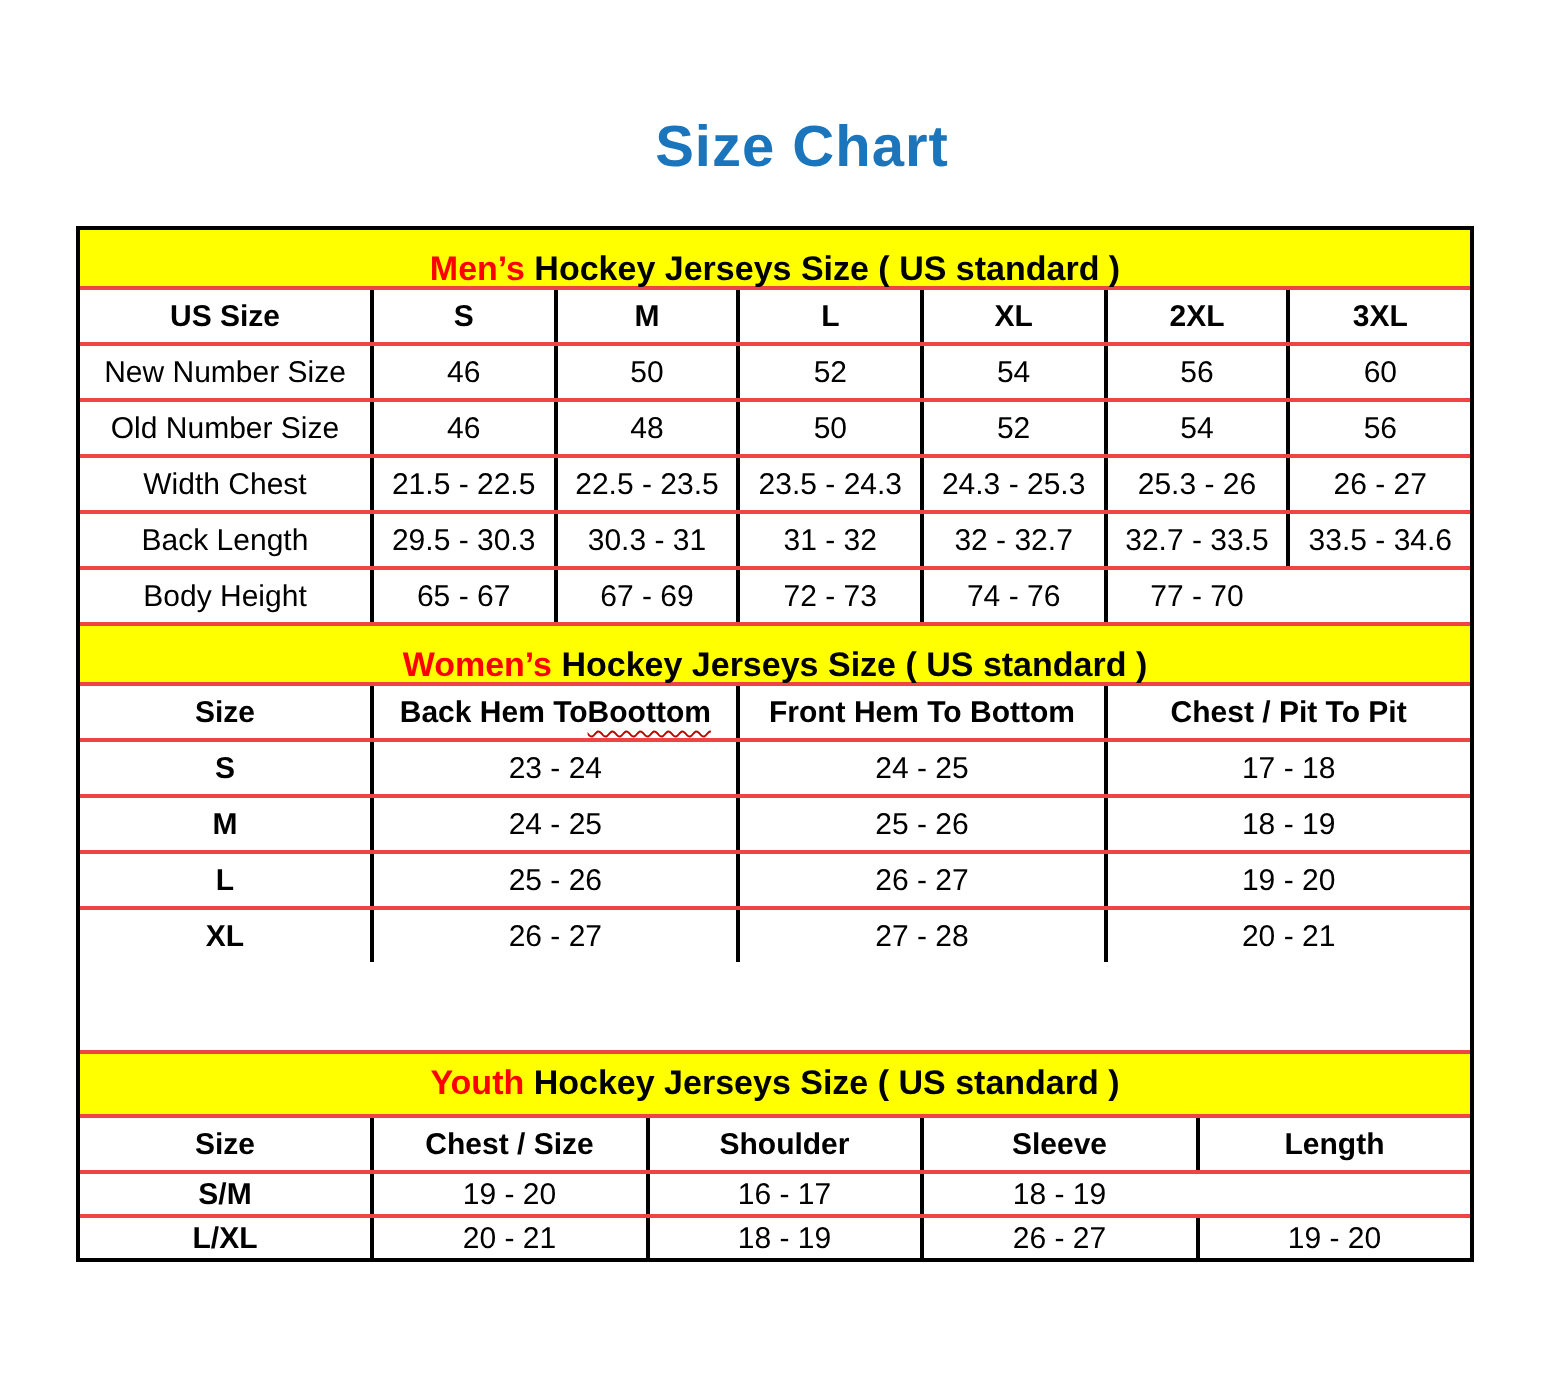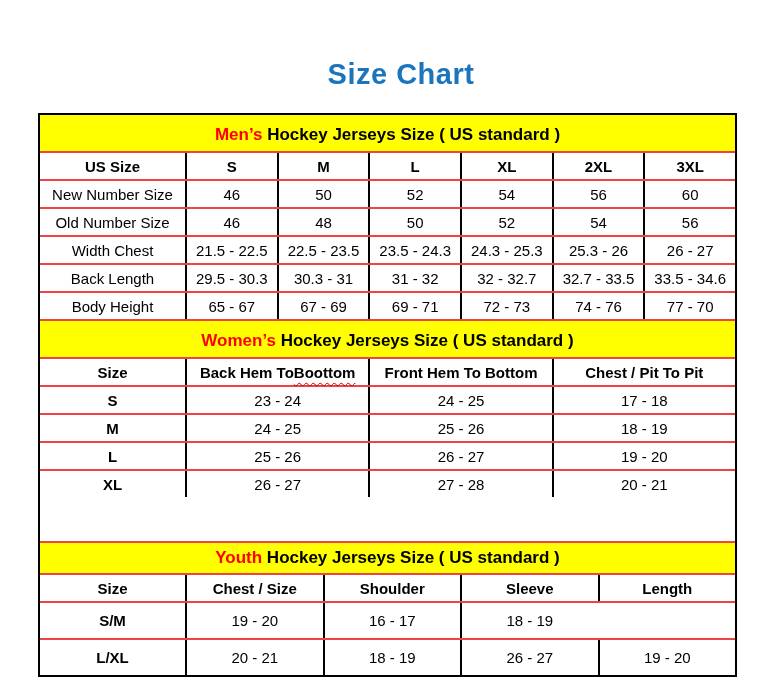--- a/index.html
+++ b/index.html
@@ -29,21 +29,21 @@
   }
   .section .row { border-top: 2px solid #ef4444; }
   .section:first-child .banner:first-child { border-top: none; }
 
   .banner {
     background: #ffff00;
     text-align: center;
     font-weight: bold;
     font-size: 17px;
   }
-  .sec-mens .banner, .sec-womens .banner { height: 36px; line-height: 40px; }
+  .sec-mens .banner, .sec-womens .banner { height: 28px; line-height: 40px; }
   .sec-youth .banner { height: 30px; line-height: 30px; margin-top: 44px; }
   .banner .accent { color: #ff0000; }
 
   .grid-row { display: grid; }
   .sec-mens  .grid-row { grid-template-columns: 145px repeat(6, 1fr); }
   .sec-womens .grid-row { grid-template-columns: 145px repeat(3, 1fr); }
   .sec-youth .grid-row { grid-template-columns: 145px repeat(4, 1fr); }
 
   .cell {
     border-left: 2px solid #000000;
@@ -51,21 +51,21 @@
     align-items: center;
     justify-content: center;
     text-align: center;
     font-size: 15px;
     height: 26px;
     padding: 0 2px;
     white-space: nowrap;
   }
   .cell:first-child { border-left: none; }
   .header .cell { font-weight: bold; }
-  .sec-youth .data .cell { height: 35px; }
+  .sec-youth .data .cell { height: 20px; }
   .sec-womens .data .cell:first-child,
   .sec-youth  .data .cell:first-child { font-weight: bold; }
 
   .wavy {
     text-decoration: underline;
     text-decoration-style: wavy;
     text-decoration-color: #c00000;
     text-decoration-thickness: 1px;
     text-underline-offset: 4px;
   }
@@ -120,21 +120,20 @@
         <div class="cell">30.3 - 31</div>
         <div class="cell">31 - 32</div>
         <div class="cell">32 - 32.7</div>
         <div class="cell">32.7 - 33.5</div>
         <div class="cell">33.5 - 34.6</div>
       </div>
       <div class="row grid-row data">
         <div class="cell">Body Height</div>
         <div class="cell">65 - 67</div>
         <div class="cell">67 - 69</div>
-        <div class="cell">69 - 71</div>
         <div class="cell">72 - 73</div>
         <div class="cell">74 - 76</div>
         <div class="cell">77 - 70</div>
       </div>
     </div>
     <div class="section sec-womens">
       <div class="row banner"><span class="accent">Women’s</span><span> Hockey Jerseys Size ( US standard )</span></div>
       <div class="row grid-row header">
         <div class="cell">Size</div>
         <div class="cell">

